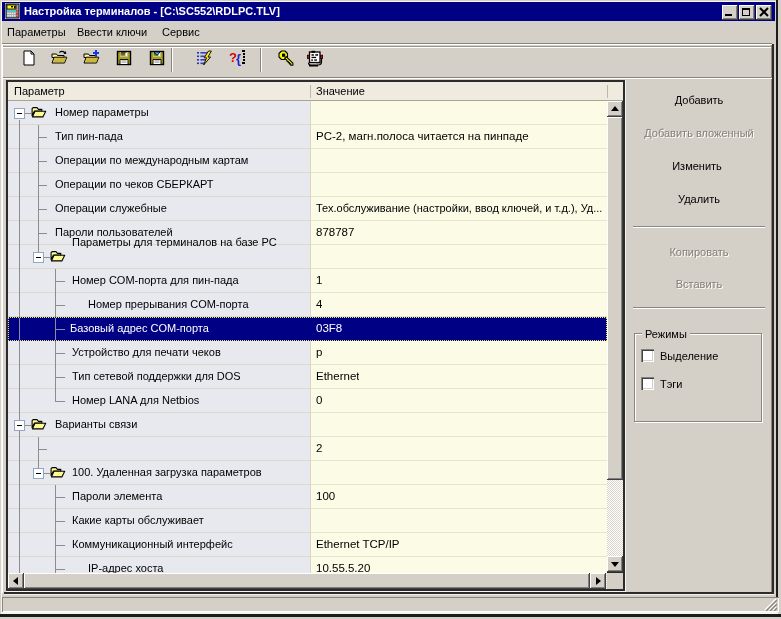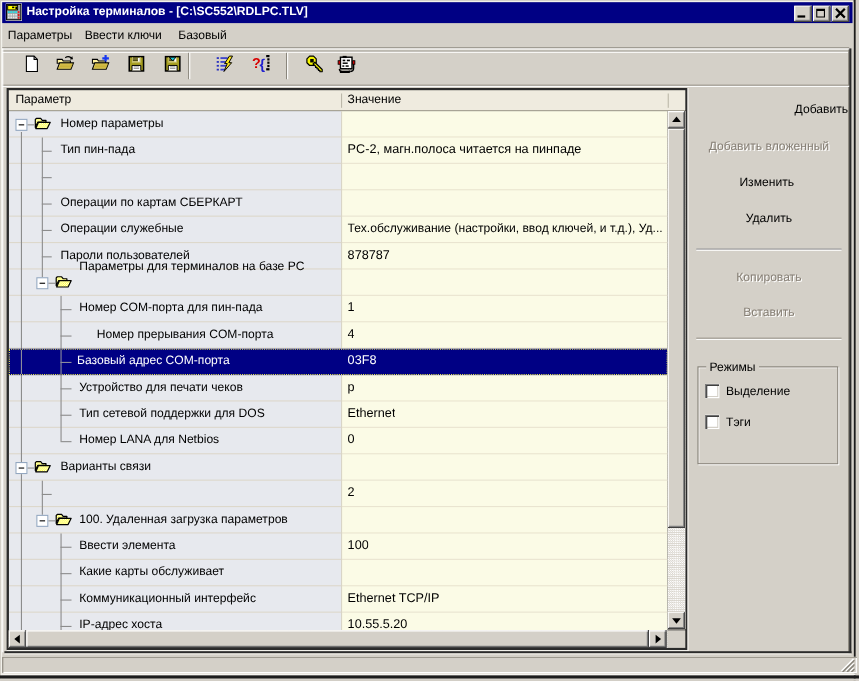--- a/index.html
+++ b/index.html
@@ -56,21 +56,21 @@
     <div style="position:absolute;left:3px;top:9px;width:7px;height:2px;background:#000"></div>
   </div>
 <div class="btn3d" style="left:739px;top:5px;width:16px;height:15px">
     <div style="position:absolute;left:3px;top:3px;width:8px;height:8px;border:1px solid #000;border-top-width:2px"></div>
   </div>
 <div class="btn3d" style="left:756px;top:5px;width:16px;height:15px"><svg width="16" height="15" viewBox="0 0 16 15">
       <path d="M4 3 L12 11 M12 3 L4 11" stroke="#000" stroke-width="2"></path>
     </svg></div>
 <div class="txt" style="left:7px;top:25px">Параметры</div>
 <div class="txt" style="left:77px;top:25px">Ввести ключи</div>
-<div class="txt" style="left:162px;top:25px">Базовый</div>
+<div class="txt" style="left:162px;top:25px">Сервис</div>
 <div style="position:absolute;left:2px;top:43px;width:770px;height:1px;background:#8a867c"></div>
 <div style="position:absolute;left:2px;top:44px;width:770px;height:1px;background:#fff"></div>
 <div style="position:absolute;left:2px;top:46px;width:769px;height:1px;background:#9a968c"></div>
 <div style="position:absolute;left:2px;top:47px;width:769px;height:1px;background:#fff"></div>
 <div style="position:absolute;left:2px;top:77px;width:770px;height:1px;background:#8a867c"></div>
 <div style="position:absolute;left:2px;top:78px;width:770px;height:1px;background:#fff"></div>
 <div style="position:absolute;left:2px;top:44px;width:1px;height:549px;background:#fff"></div>
 <div style="position:absolute;left:21px;top:50px;width:16px;height:16px"><svg width="16" height="16" viewBox="0 0 16 16">
       <path d="M3 1 H10 L13 4 V15 H3 z" fill="#fff" stroke="#000" stroke-width="1"></path>
       <path d="M10 1 V4 H13" fill="none" stroke="#000" stroke-width="1"></path>
@@ -226,22 +226,23 @@
         </pattern>
       </defs>
       <path d="M1.1 9.8 L1.1 2.6 L2.1 1.6 L6 1.6 L7.4 3.4 L10.8 3.4 L10.8 5 L3.4 5 z" fill="url(#cy1)" stroke="#000" stroke-width="1.1" stroke-linejoin="round"></path>
       <path d="M1.5 10.9 L4 5.2 L14.7 5.2 L11.9 10.9 z" fill="url(#cy1)" stroke="#000" stroke-width="1.1" stroke-linejoin="round"></path>
     </svg>
     <div style="position:absolute;left:47px;top:5px;white-space:nowrap">Номер параметры</div>
     <div style="position:absolute;left:30px;top:36px;width:9px;height:1px;background:#8c8c8c"></div>
     <div style="position:absolute;left:47px;top:29px;white-space:nowrap">Тип пин-пада</div>
     <div style="position:absolute;left:308px;top:29px;white-space:nowrap;max-width:299px;overflow:hidden;font-size:11.5px">PC-2, магн.полоса читается на пинпаде</div>
     <div style="position:absolute;left:30px;top:60px;width:9px;height:1px;background:#8c8c8c"></div>
+    <div style="position:absolute;left:47px;top:53px;white-space:nowrap">Операции по международным картам</div>
     <div style="position:absolute;left:30px;top:84px;width:9px;height:1px;background:#8c8c8c"></div>
-    <div style="position:absolute;left:47px;top:77px;white-space:nowrap">Операции по картам СБЕРКАРТ</div>
+    <div style="position:absolute;left:47px;top:77px;white-space:nowrap">Операции по чеков СБЕРКАРТ</div>
     <div style="position:absolute;left:30px;top:108px;width:9px;height:1px;background:#8c8c8c"></div>
     <div style="position:absolute;left:47px;top:101px;white-space:nowrap">Операции служебные</div>
     <div style="position:absolute;left:308px;top:101px;white-space:nowrap;max-width:299px;overflow:hidden;font-size:11px">Тех.обслуживание (настройки, ввод ключей, и т.д.), Уд...</div>
     <div style="position:absolute;left:30px;top:132px;width:9px;height:1px;background:#8c8c8c"></div>
     <div style="position:absolute;left:47px;top:125px;white-space:nowrap">Пароли пользователей</div>
     <div style="position:absolute;left:308px;top:125px;white-space:nowrap;max-width:299px;overflow:hidden;font-size:11.5px">878787</div>
     <div style="position:absolute;left:25px;top:151px;width:11px;height:11px;background:#fff;border:1px solid #93a7c0;box-sizing:border-box"></div>
     <div style="position:absolute;left:28px;top:156px;width:5px;height:1px;background:#000"></div>
     <div style="position:absolute;left:36px;top:156px;width:6px;height:1px;background:#8c8c8c"></div>
     <svg style="position:absolute;left:42px;top:149px" width="16" height="13" viewBox="0 0 16 13">
@@ -303,49 +304,49 @@
           <rect width="2" height="2" fill="#ffff25"></rect>
           <rect x="1" width="1" height="1" fill="#fff"></rect>
           <rect y="1" width="1" height="1" fill="#fff"></rect>
         </pattern>
       </defs>
       <path d="M1.1 9.8 L1.1 2.6 L2.1 1.6 L6 1.6 L7.4 3.4 L10.8 3.4 L10.8 5 L3.4 5 z" fill="url(#cy4)" stroke="#000" stroke-width="1.1" stroke-linejoin="round"></path>
       <path d="M1.5 10.9 L4 5.2 L14.7 5.2 L11.9 10.9 z" fill="url(#cy4)" stroke="#000" stroke-width="1.1" stroke-linejoin="round"></path>
     </svg>
     <div style="position:absolute;left:64px;top:365px;white-space:nowrap">100. Удаленная загрузка параметров</div>
     <div style="position:absolute;left:47px;top:396px;width:10px;height:1px;background:#8c8c8c"></div>
-    <div style="position:absolute;left:64px;top:389px;white-space:nowrap">Ввести элемента</div>
+    <div style="position:absolute;left:64px;top:389px;white-space:nowrap">Пароли элемента</div>
     <div style="position:absolute;left:308px;top:389px;white-space:nowrap;max-width:299px;overflow:hidden;font-size:11.5px">100</div>
     <div style="position:absolute;left:47px;top:420px;width:10px;height:1px;background:#8c8c8c"></div>
     <div style="position:absolute;left:64px;top:413px;white-space:nowrap">Какие карты обслуживает</div>
     <div style="position:absolute;left:47px;top:444px;width:10px;height:1px;background:#8c8c8c"></div>
     <div style="position:absolute;left:64px;top:437px;white-space:nowrap">Коммуникационный интерфейс</div>
     <div style="position:absolute;left:308px;top:437px;white-space:nowrap;max-width:299px;overflow:hidden;font-size:11.5px">Ethernet TCP/IP</div>
     <div style="position:absolute;left:47px;top:468px;width:10px;height:1px;background:#8c8c8c"></div>
-    <div style="position:absolute;left:64px;top:461px;white-space:nowrap">IP-адрес хоста</div>
+    <div style="position:absolute;left:80px;top:461px;white-space:nowrap">IP-адрес хоста</div>
     <div style="position:absolute;left:308px;top:461px;white-space:nowrap;max-width:299px;overflow:hidden;font-size:11.5px">10.55.5.20</div>
   </div>
 <div class="dither" style="position:absolute;left:607px;top:101px;width:16px;height:471px"></div>
 <div class="btn3d" style="left:607px;top:101px;width:16px;height:16px"><svg width="16" height="16">
       <path d="M8 5 L12 10 H4 z" fill="#000"></path>
     </svg></div>
 <div class="btn3d" style="left:607px;top:556px;width:16px;height:16px"><svg width="16" height="16">
       <path d="M8 11 L12 6 H4 z" fill="#000"></path>
     </svg></div>
 <div class="btn3d" style="left:607px;top:117px;width:16px;height:363px"></div>
 <div class="dither" style="position:absolute;left:8px;top:573px;width:599px;height:16px"></div>
 <div class="btn3d" style="left:8px;top:573px;width:16px;height:16px"><svg width="16" height="16">
       <path d="M5 8 L10 4 V12 z" fill="#000"></path>
     </svg></div>
 <div class="btn3d" style="left:590px;top:573px;width:16px;height:16px"><svg width="16" height="16">
       <path d="M11 8 L6 4 V12 z" fill="#000"></path>
     </svg></div>
 <div class="btn3d" style="left:24px;top:573px;width:566px;height:16px"></div>
 <div style="position:absolute;left:607px;top:573px;width:16px;height:16px;background:#d4d0c8"></div>
-<div class="txt" style="left:627px;top:93px;width:144px;text-align:right">Добавить</div>
+<div class="txt" style="left:627px;top:93px;width:144px;text-align:center">Добавить</div>
 <div class="txt dis" style="left:627px;top:126px;width:144px;text-align:center">Добавить вложенный</div>
 <div class="txt" style="left:627px;top:159px;width:140px;text-align:center">Изменить</div>
 <div class="txt" style="left:627px;top:192px;width:144px;text-align:center">Удалить</div>
 <div style="position:absolute;left:633px;top:226px;width:132px;height:1px;background:#88888c"></div>
 <div style="position:absolute;left:633px;top:227px;width:132px;height:1px;background:#fff"></div>
 <div class="txt dis" style="left:627px;top:245px;width:144px;text-align:center">Копировать</div>
 <div class="txt dis" style="left:627px;top:277px;width:144px;text-align:center">Вставить</div>
 <div style="position:absolute;left:633px;top:307px;width:132px;height:1px;background:#8a867c"></div>
 <div style="position:absolute;left:633px;top:308px;width:132px;height:1px;background:#fff"></div>
 <div style="position:absolute;left:635px;top:334px;width:128px;height:89px;border:1px solid #fff"></div>

